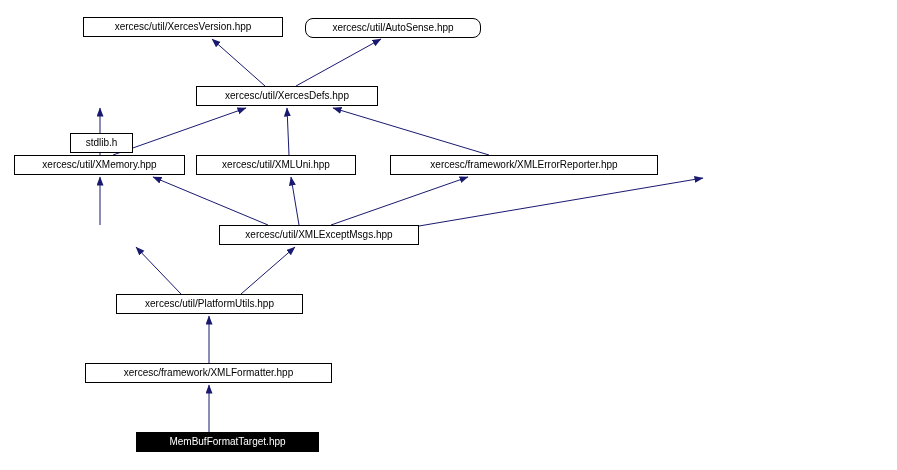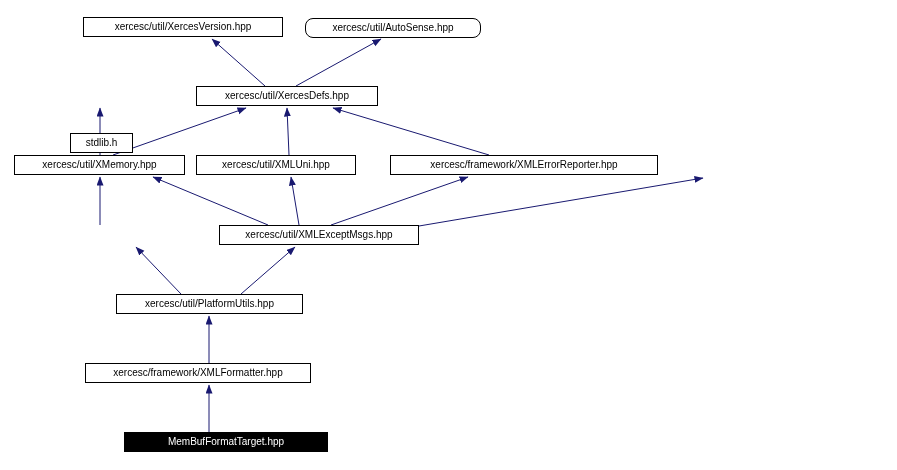--- a/index.html
+++ b/index.html
@@ -69,16 +69,16 @@
   <div class="nodes-layer">
       <div class="node" style="left: 83px; top: 17px; width: 200px; height: 20px;">xercesc/util/XercesVersion.hpp</div>
       <div class="node" style="left: 305px; top: 18px; width: 176px; height: 20px; border-radius: 8px;">xercesc/util/AutoSense.hpp</div>
       <div class="node plain" style="left: 70px; top: 86px; width: 63px; height: 20px; margin-top: 47px;">stdlib.h</div>
       <div class="node" style="left: 196px; top: 86px; width: 182px; height: 20px;">xercesc/util/XercesDefs.hpp</div>
       <div class="node" style="left: 14px; top: 155px; width: 171px; height: 20px;">xercesc/util/XMemory.hpp</div>
       <div class="node" style="left: 196px; top: 155px; width: 160px; height: 20px;">xercesc/util/XMLUni.hpp</div>
       <div class="node" style="left: 390px; top: 155px; width: 268px; height: 20px;">xercesc/framework/XMLErrorReporter.hpp</div>
       <div class="node" style="left: 219px; top: 225px; width: 200px; height: 20px;">xercesc/util/XMLExceptMsgs.hpp</div>
       <div class="node" style="left: 116px; top: 294px; width: 187px; height: 20px;">xercesc/util/PlatformUtils.hpp</div>
-      <div class="node" style="left: 85px; top: 363px; width: 226px; height: 20px;">xercesc/framework/XMLFormatter.hpp</div>
-      <div class="node current" style="left: 124px; top: 432px; width: 204px; height: 20px;">MemBufFormatTarget.hpp</div>
+      <div class="node" style="left: 85px; top: 363px; width: 247px; height: 20px;">xercesc/framework/XMLFormatter.hpp</div>
+      <div class="node current" style="left: 136px; top: 432px; width: 183px; height: 20px;">MemBufFormatTarget.hpp</div>
     </div>
 </div>
 
 </body></html>

